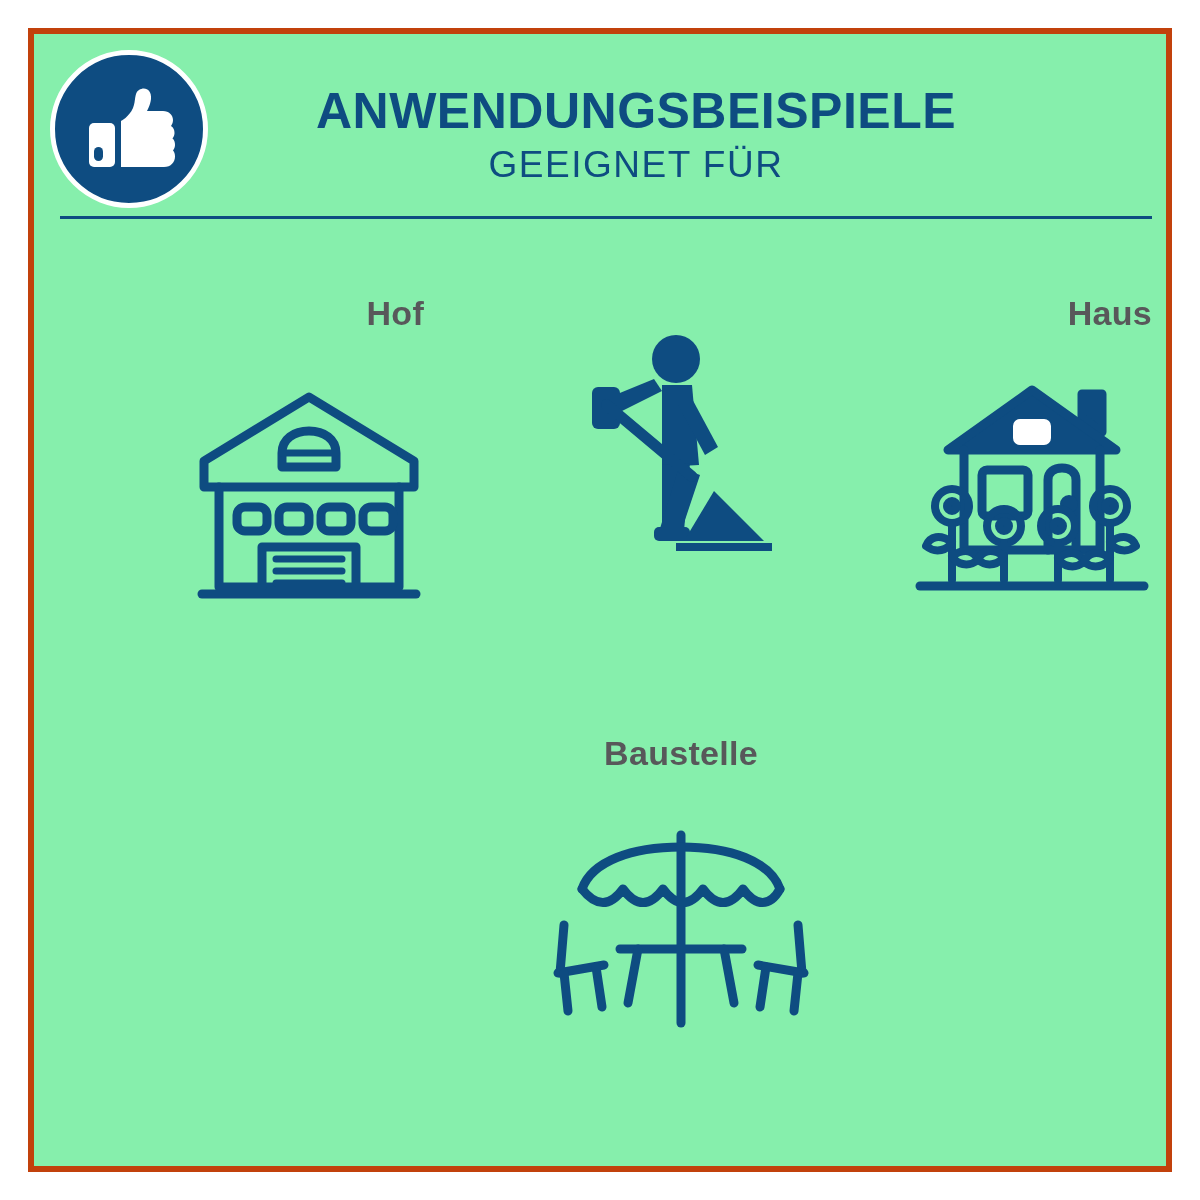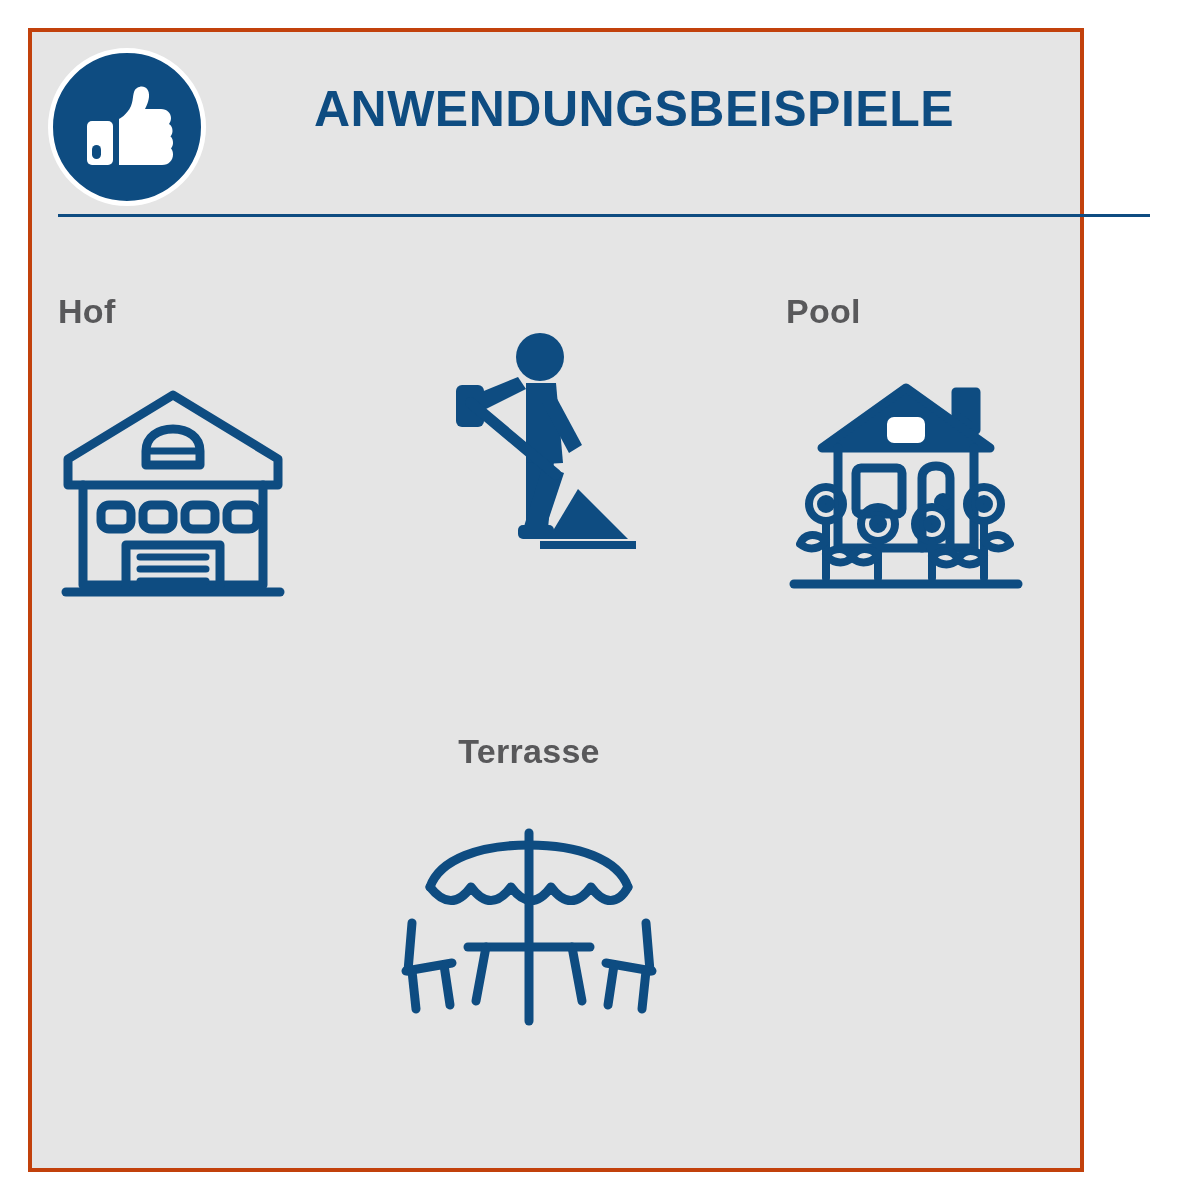--- a/index.html
+++ b/index.html
@@ -9,24 +9,24 @@
     height: 1200px;
     background: #ffffff;
     font-family: "Liberation Sans", sans-serif;
     overflow: hidden;
   }
 
   .panel {
     position: absolute;
     left: 28px;
     top: 28px;
-    width: 1056px;
+    width: 1144px;
     height: 1144px;
-    border: 4px solid #c2410c;
-    background: #e5e5e5;
+    border: 6px solid #c2410c;
+    background: #86efac;
   }
 
   
   .badge {
     position: absolute;
     left: 16px;
     top: 16px;
     width: 158px;
     height: 158px;
     border-radius: 50%;
@@ -78,21 +78,21 @@
     width: 1092px;
     display: flex;
   }
   .grid.row1 { top: 260px; }
   .grid.row2 { top: 700px; justify-content: center; }
 
   .cell {
     width: 364px;
     display: flex;
     flex-direction: column;
-    align-items: flex-start;
+    align-items: flex-end;
   }
   .cell.wide { width: 420px; }
 
   .cell-label {
     color: #58585a;
     font-size: 34px;
     font-weight: bold;
     letter-spacing: 0.3px;
     text-align: center;
   }
@@ -117,20 +117,21 @@
         <rect x="12" y="46" width="26" height="44" rx="5" fill="#ffffff"></rect>
         <rect x="17" y="70" width="9" height="14" rx="4.5" fill="#0e4c81"></rect>
 
         <path d="M44 90 L44 44 C44 44 52 40 56 31 C59 24 57 16 62 13 C68 9 75 13 74 22 C73.4 28 70 34 70 34 L86 34 C92 34 96 38 96 43 C96 46.5 94 49 94 49 C96.5 50.5 97.5 53 97.5 56 C97.5 59 95.5 61.5 95.5 61.5 C97.5 63 98 65.5 98 68 C98 71 96 73.5 96 73.5 C97.5 75 98 77 98 79.5 C98 85 94 90 87 90 Z" fill="#ffffff"></path>
       </svg>
     </span>
   </div>
 
   <div class="header">
     <div class="title">ANWENDUNGSBEISPIELE</div>
+    <div class="subtitle">GEEIGNET FÜR</div>
   </div>
   <div class="divider"></div>
 
   <div class="grid row1">
 
     <div class="cell">
       <div class="cell-label">Hof</div>
       <div class="cell-icon">
         <svg width="230" height="215" viewBox="0 0 230 215" fill="none" stroke="#0e4c81" stroke-width="9" stroke-linejoin="round" stroke-linecap="round">
 
@@ -178,21 +179,21 @@
           <rect x="48" y="62" width="122" height="11" rx="5" transform="rotate(40 48 62)"></rect>
 
           <path d="M156 156 L206 206 L126 206 Z"></path>
 
           <path d="M118 208 L214 208 L214 216 L118 216 Z"></path>
         </svg>
       </div>
     </div>
 
     <div class="cell">
-      <div class="cell-label">Pool</div>
+      <div class="cell-label">Haus</div>
       <div class="cell-icon">
         <svg width="240" height="240" viewBox="0 0 240 240" fill="none" stroke="#0e4c81" stroke-width="9" stroke-linejoin="round" stroke-linecap="round">
 
           <path d="M170 20 L190 20 L190 58 L170 44 Z" fill="#0e4c81"></path>
 
           <path d="M120 16 L36 76 L204 76 Z" fill="#0e4c81" stroke="#0e4c81"></path>
 
           <rect x="104" y="48" width="32" height="20" rx="4" fill="#ffffff" stroke="#ffffff" stroke-width="6"></rect>
 
           <path d="M52 76 L52 176 L188 176 L188 76"></path>
@@ -232,21 +233,21 @@
       </div>
     </div>
 
   </div>
 
   <div class="grid row2">
 
 
     <div class="cell wide">
       <div class="cell-icon-wrap" style="display:flex;flex-direction:column;align-items:center;">
-        <div class="cell-label">Terrasse</div>
+        <div class="cell-label">Baustelle</div>
         <div class="cell-icon">
           <svg width="270" height="215" viewBox="0 0 270 215" fill="none" stroke="#0e4c81" stroke-width="9" stroke-linecap="round" stroke-linejoin="round">
 
             <path d="M135 8 L135 20"></path>
 
             <path d="M36 62 C46 34 86 20 135 20 C184 20 224 34 234 62"></path>
 
             <path d="M36 62 C50 80 64 80 77 62 C90 80 104 80 117 62 C130 80 144 80 157 62 C170 80 184 80 197 62 C210 80 224 80 234 62"></path>
 
             <path d="M135 20 L135 196"></path>

